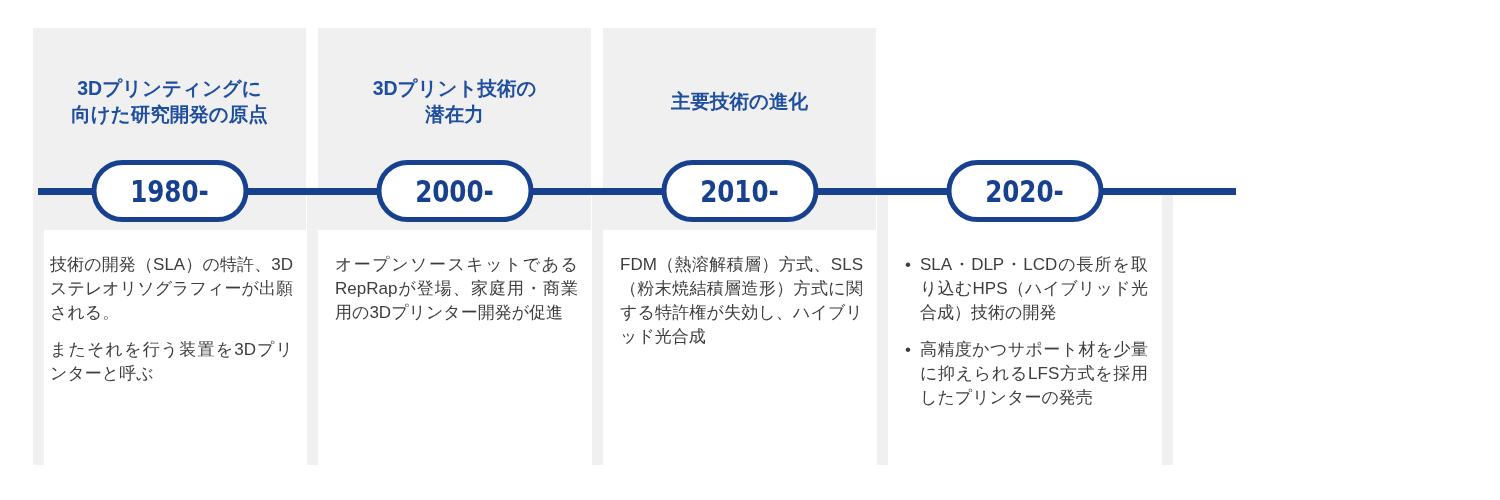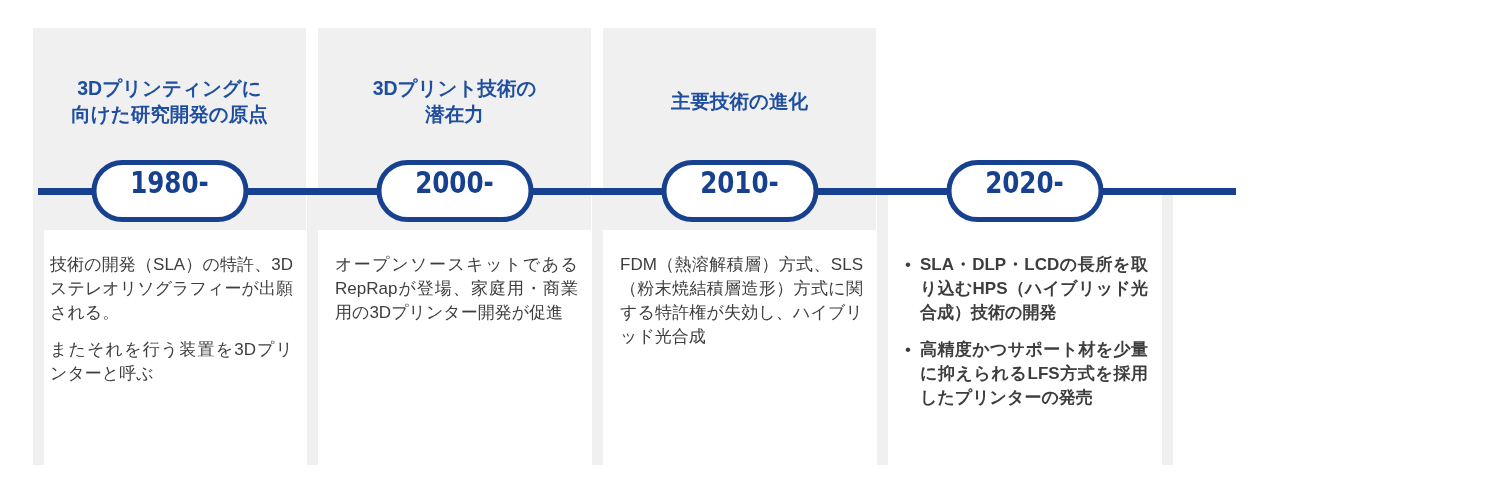--- a/index.html
+++ b/index.html
@@ -24,34 +24,34 @@
     color:var(--title-blue);font-weight:bold;font-size:19.5px;line-height:26px;
   }
   .col-body{
     position:absolute;top:202px;bottom:0;left:0;right:0;background:#ffffff;
     padding:23px 13px 0 17px;box-sizing:border-box;
     color:var(--body-text);font-size:17px;line-height:24px;
   }
   .col-body p{margin:0 0 13px 0;text-align:justify;}
   .bullet-item{display:flex;margin:0 0 13px 0;}
   .bullet-dot{flex:0 0 15px;color:var(--body-text);}
-  .bullet-text{flex:1;text-align:justify;font-weight:bold;}
+  .bullet-text{flex:1;text-align:justify;}
   .strip{position:absolute;top:192px;height:273px;width:11px;background:var(--col-gray);z-index:1;}
   .strip.full{top:28px;height:437px;}
   .tl-line{position:absolute;left:38px;top:188px;width:1424px;height:7px;background:var(--navy);z-index:2;}
   .tl-arrowhead{
     position:absolute;left:1460px;top:178px;width:0;height:0;z-index:2;
     border-top:13px solid transparent;border-bottom:13px solid transparent;
     border-left:24px solid var(--navy);
   }
   .pill{
     position:absolute;top:132px;left:50%;transform:translateX(-50%);
     width:157px;height:62px;box-sizing:border-box;
     background:#ffffff;border:5px solid var(--navy);border-radius:31px;
-    display:flex;align-items:flex-start;justify-content:center;z-index:3;
+    display:flex;align-items:center;justify-content:center;z-index:3;
   }
   .col.highlight .pill{background:var(--col-blue);}
   .pill-label{
     color:var(--navy);font-weight:bold;font-size:30px;
     transform:scaleX(0.82);font-family:"DejaVu Sans","Liberation Sans",sans-serif;
     white-space:nowrap;
   }
 </style>
 </head>
 <body>

